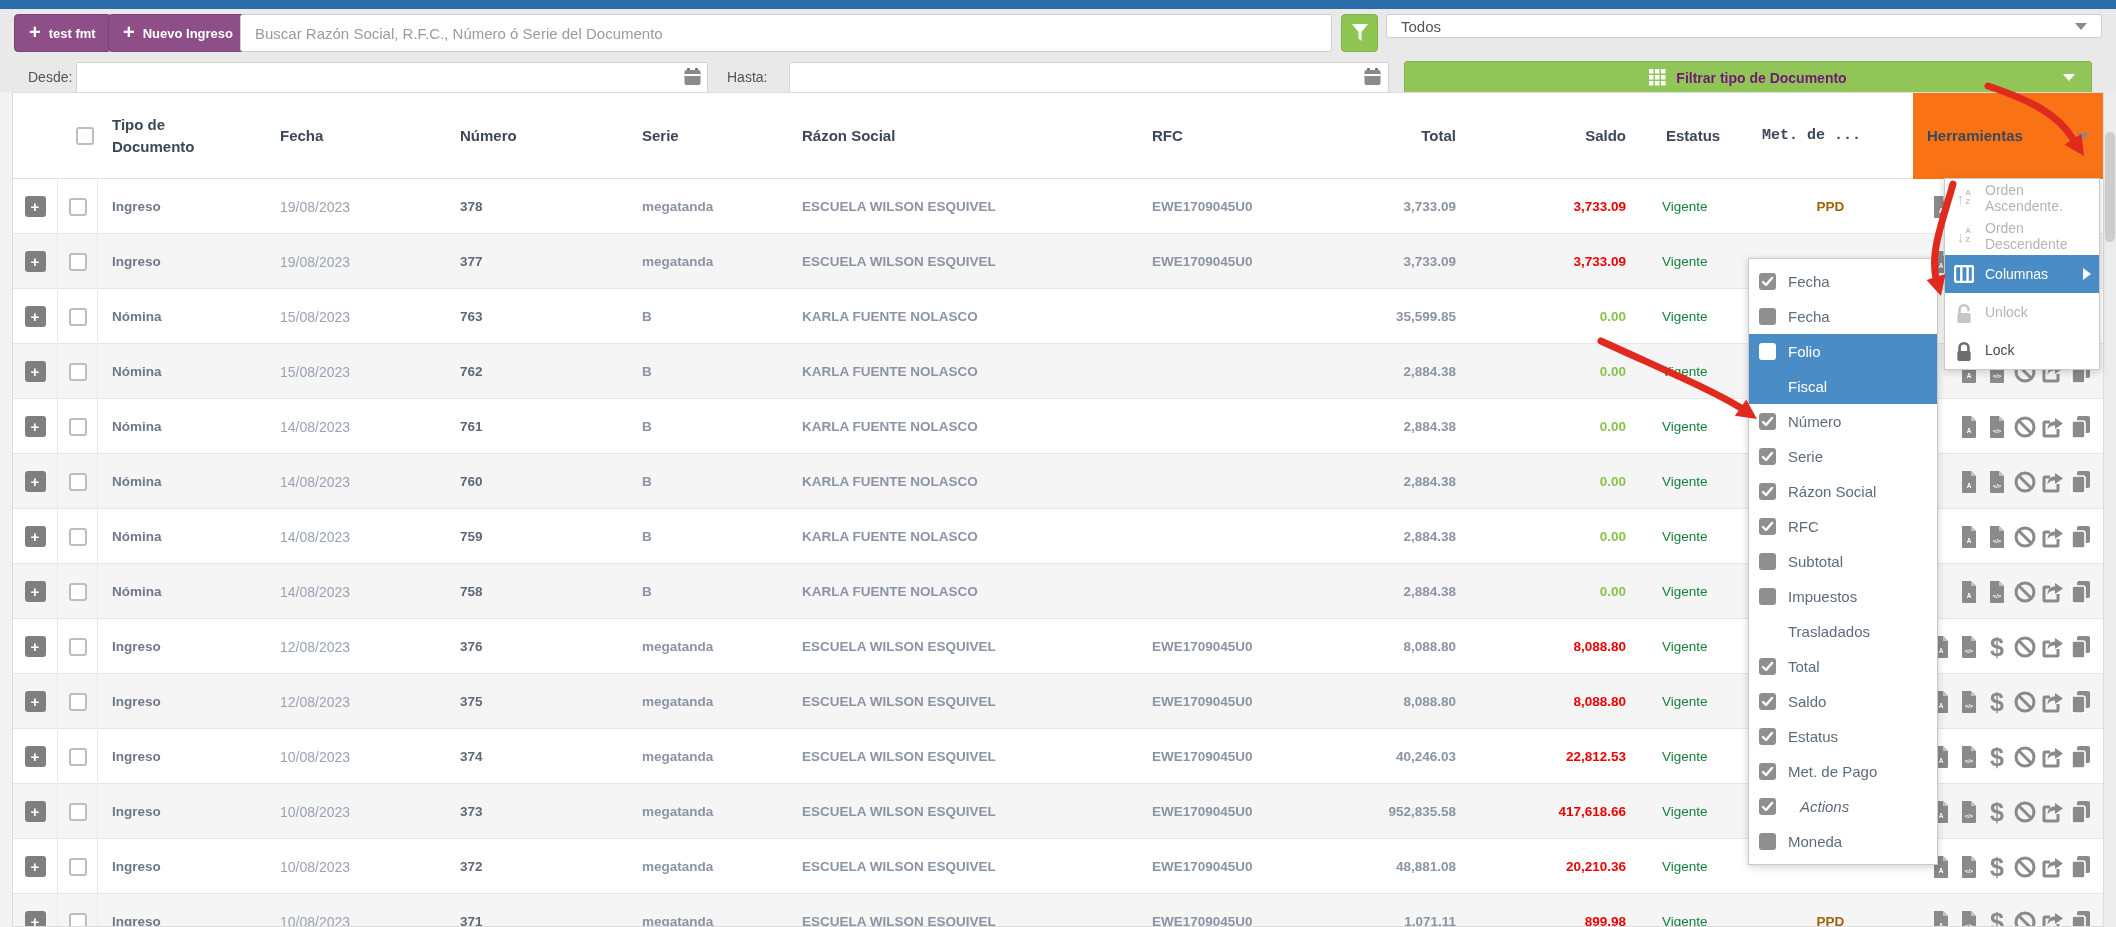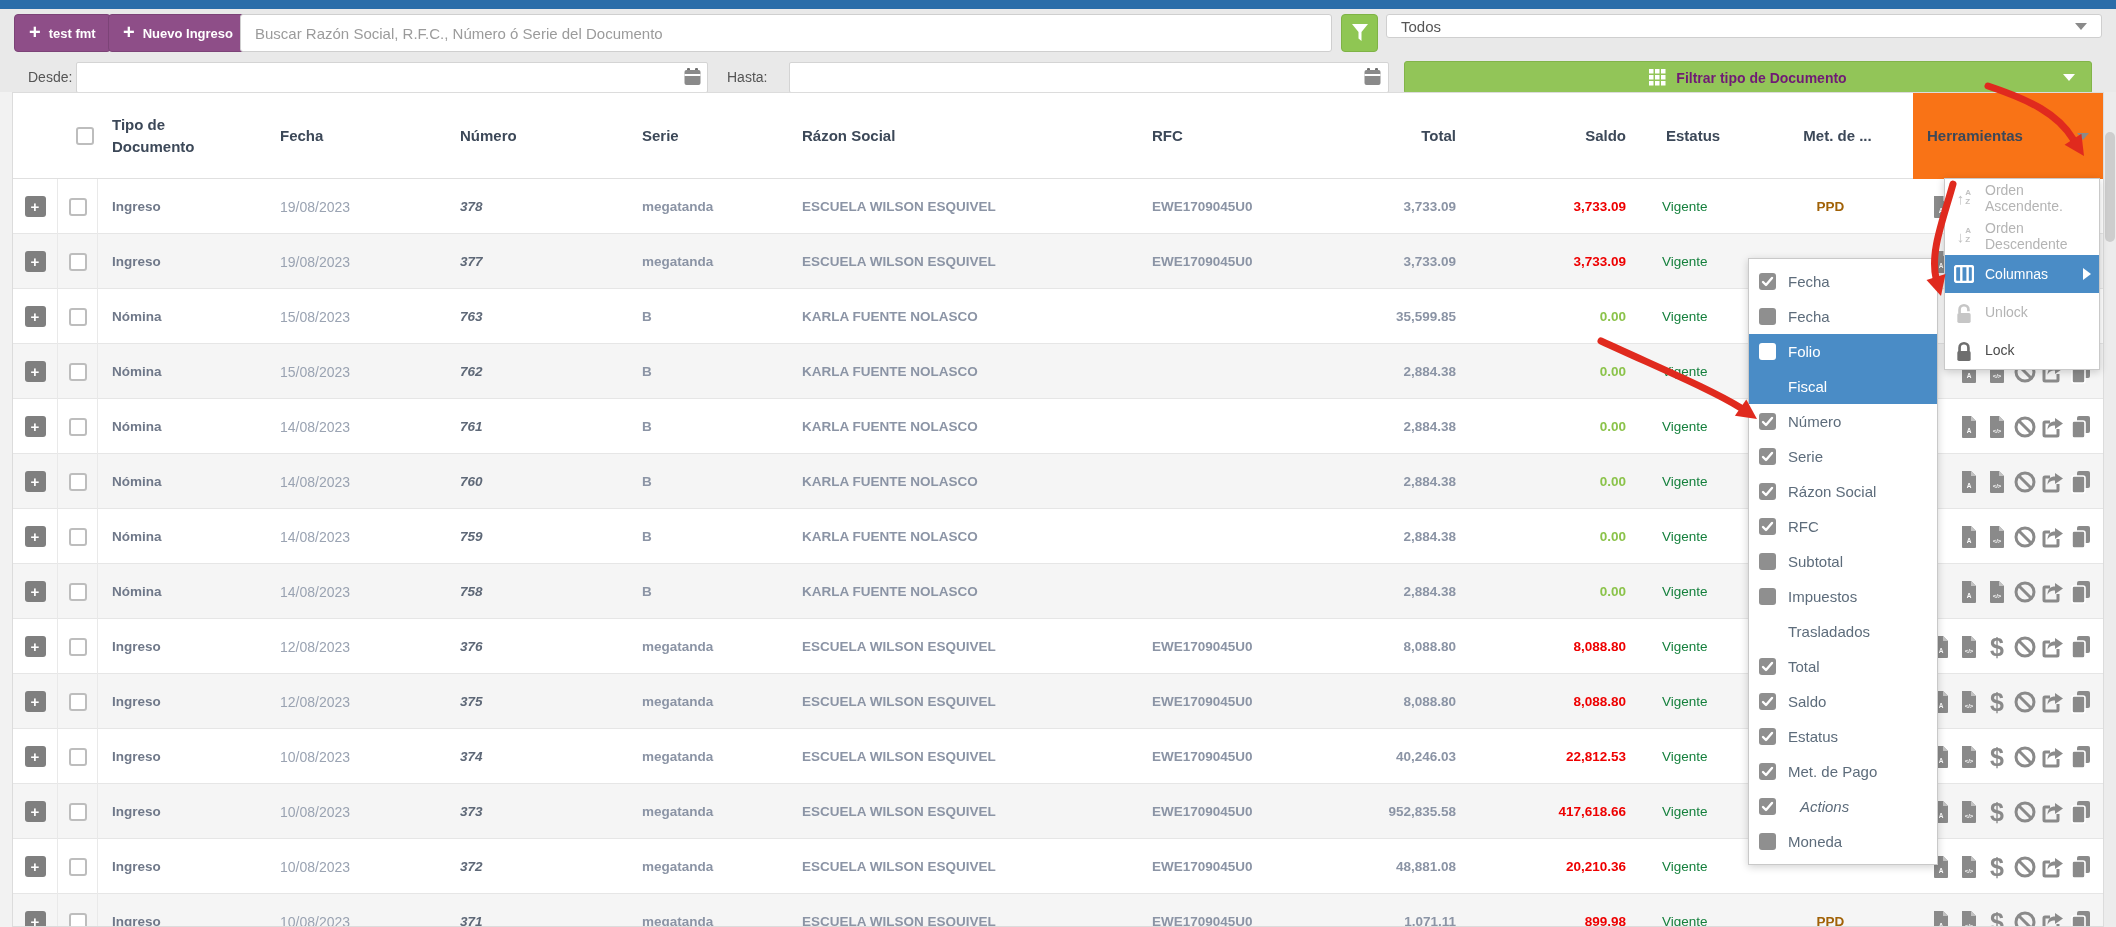--- a/index.html
+++ b/index.html
@@ -41,34 +41,34 @@
     color:#701a75; font-weight:bold; font-size:14px; gap:10px; cursor:pointer; }
   .btn-filtrar .caret-down { position:absolute; right:16px; border-top-color:#fff; margin:0; }
 
   
   #card { position:absolute; left:12px; top:92px; width:2092px; height:835px; background:#fff;
     border:1px solid #dcdcdc; overflow:hidden; }
   .tgrid { display:grid; grid-template-columns:45px 40px 168px 180px 182px 160px 350px 170px 170px 170px 100px 165px 1fr; }
   #thead { height:86px; border-bottom:1px solid #e0e0e0; align-items:center; }
   #thead .hcell { font-size:15px; font-weight:bold; color:#3c4858; padding-left:14px; line-height:1.5; }
   .hcell.r { text-align:right; padding-right:22px; }
-  .hcell.c { text-align:center; padding-left:0; }
+  .hcell.c { text-align:left; padding-left:0;font-family:Liberation Mono, monospace; }
   #hcell-tools { background:#f97316; height:86px; display:flex; align-items:center; padding-left:20px; position:relative; }
   #tools-caret { position:absolute; right:14px; top:40px; cursor:pointer; }
   .trow { height:55px; align-items:center; border-bottom:1px solid #e6e6e6; background:#fff; }
   .trow.alt { background:#f5f5f5; }
   .cell { font-size:13.5px; padding-left:14px; white-space:nowrap; overflow:hidden; }
   .cell-expand { display:flex; justify-content:center; align-items:center; height:55px; border-right:1px solid #e9e9e9; }
   .cell-check { display:flex; justify-content:center; align-items:center; height:55px; border-right:1px solid #e9e9e9; }
   .expand-btn { width:21px; height:21px; background:#7f7f7f; border-radius:3px; color:#fff; font-size:15px;
     font-weight:bold; display:flex; align-items:center; justify-content:center; line-height:1; cursor:pointer; }
   .row-cb, #header-cb { width:18px; height:18px; background:#fff; border:2px solid #bdbdbd; border-radius:3px; cursor:pointer; }
   .cell-tipo { color:#6f7889; font-weight:bold; }
   .cell-fecha { color:#9aa3b2; font-size:14px; }
-  .cell-num { color:#5e6877; font-weight:bold;font-style:italic; }
+  .cell-num { color:#5e6877; font-weight:bold; }
   .cell-serie, .cell-razon, .cell-rfc, .cell-total { color:#8b94a5; font-weight:bold; }
   .cell-total, .cell-saldo { text-align:right; padding-right:22px; }
   .cell-saldo { font-weight:bold; }
   .cell-saldo.due { color:#ee0000; }
   .cell-saldo.paid { color:#8bc34a; }
   .cell-estatus { color:#15803d; font-weight:normal; }
   .cell-met { text-align:center; padding-left:0; color:#a16207; font-weight:bold; }
   .cell-tools { display:flex; justify-content:flex-end; align-items:center; gap:4px; padding-right:10px; }
   .ticon { width:24px; height:24px; flex:0 0 24px; cursor:pointer; }
   .ticon svg { width:24px; height:24px; display:block; }

